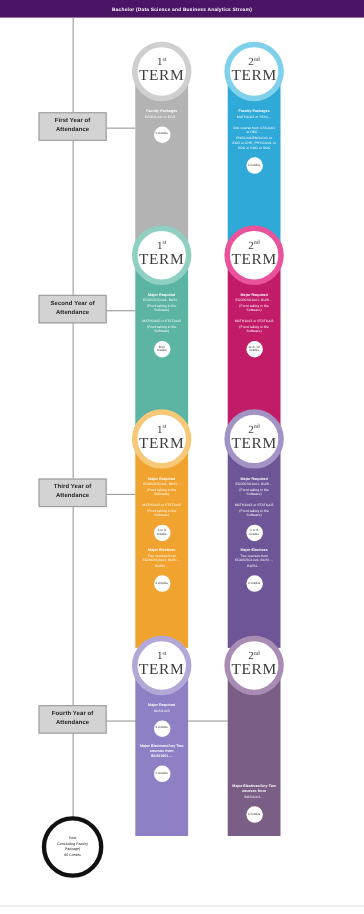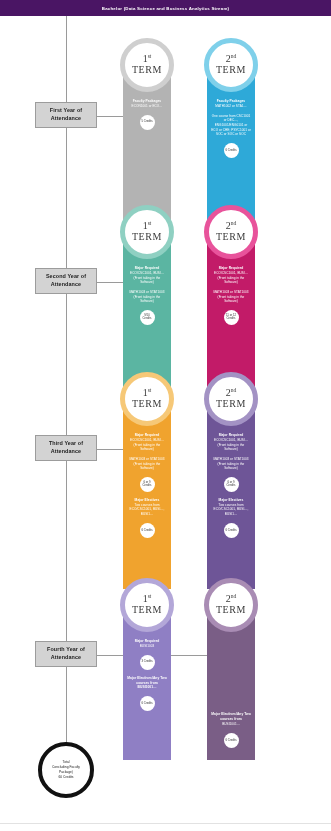--- a/index.html
+++ b/index.html
@@ -74,21 +74,21 @@
   }
   .circle .ord {
     font-family: "Liberation Serif", serif;
     font-size: 10px;
     line-height: 1;
     color: #3a3a3a;
   }
   .circle .ord sup { font-size: 5.5px; }
   .circle .term-word {
     font-family: "Liberation Serif", serif;
-    font-size: 10px;
+    font-size: 14px;
     letter-spacing: 0.6px;
     color: #3a3a3a;
     line-height: 1.15;
   }
   .body {
     position: absolute;
     width: 48px;
     top: 27px;
     z-index: 2;
     padding: 33px 3px 6px 3px;

